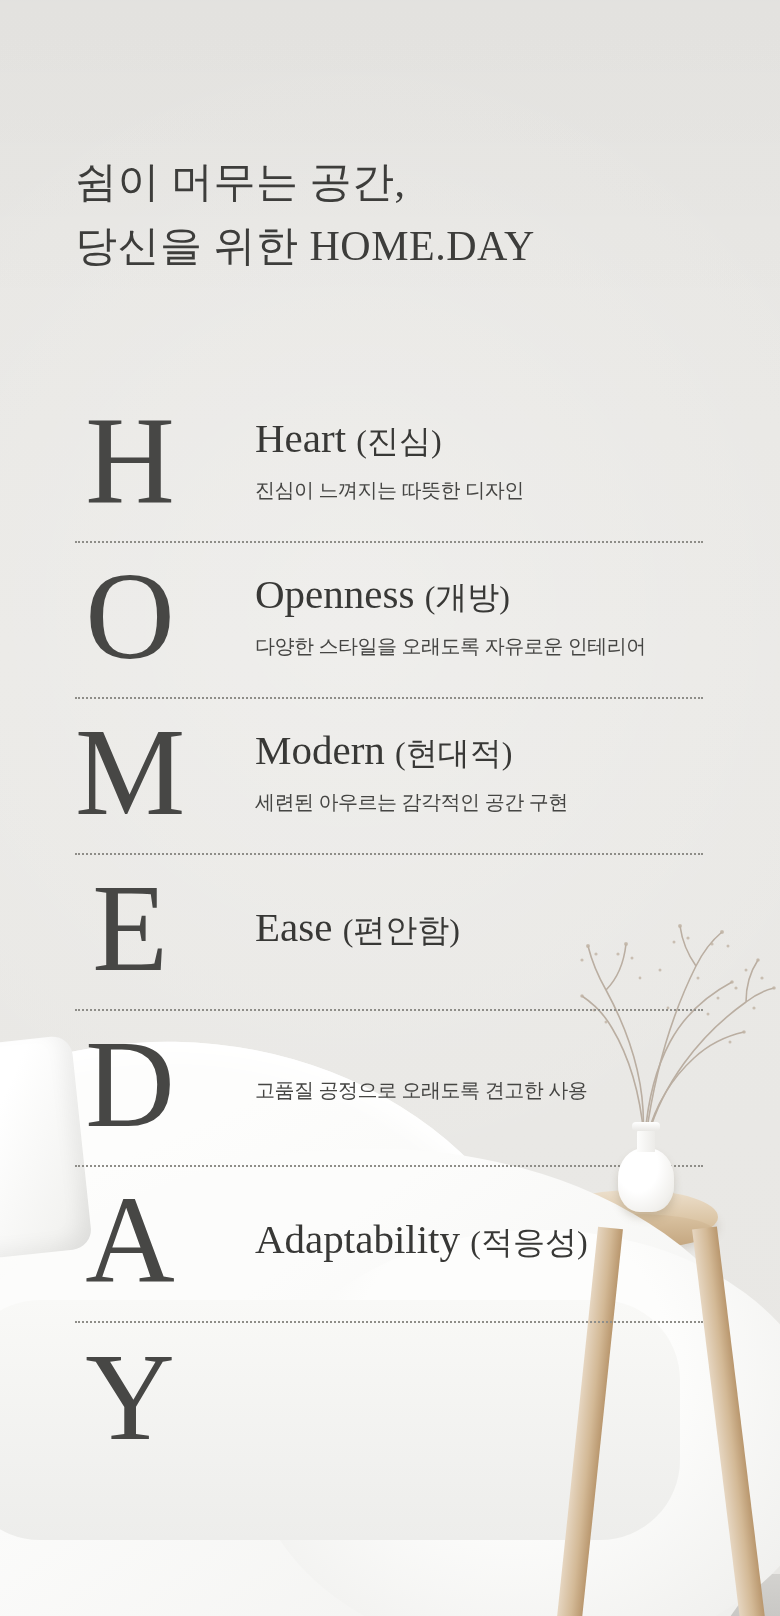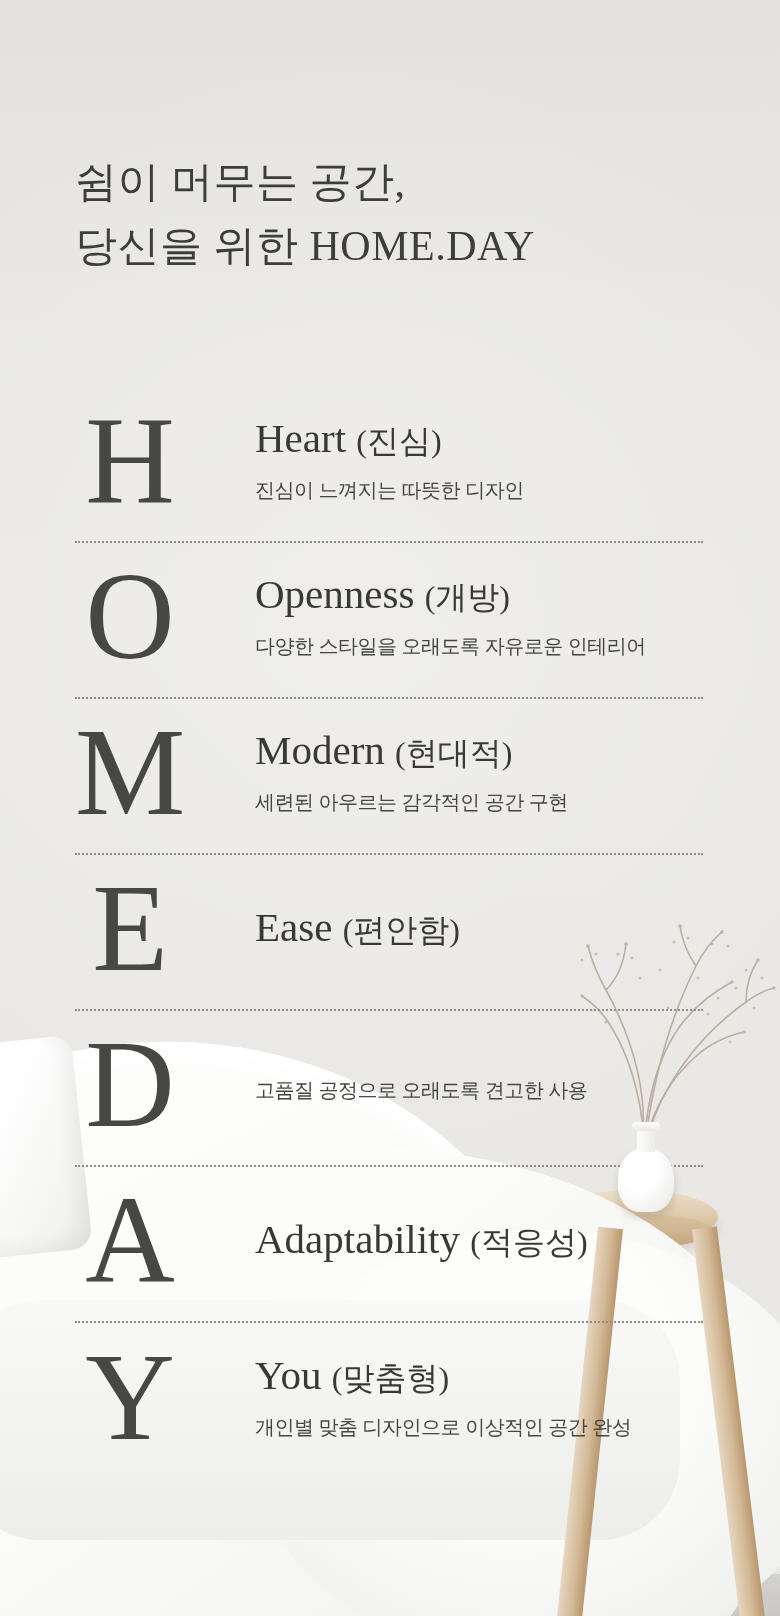--- a/index.html
+++ b/index.html
@@ -207,23 +207,16 @@
       <div class="texts">
         <div class="kw-line">
           <span>Adaptability</span>
           <span class="kw-ko">(적응성)</span>
         </div>
       </div>
     </div>
 
     <div class="row">
       <div class="letter">Y</div>
-      <div class="texts">
-        <div class="kw-line">
-          <span>You</span>
-          <span class="kw-ko">(맞춤형)</span>
-        </div>
-        <div class="desc">개인별 맞춤 디자인으로 이상적인 공간 완성</div>
-      </div>
     </div>
   </main>
 
 </div>
 
 </body></html>

